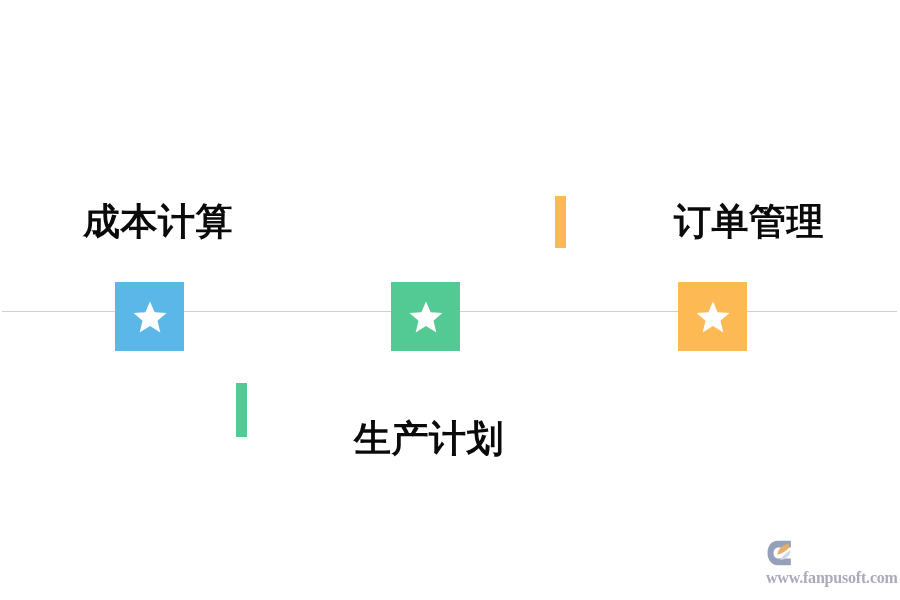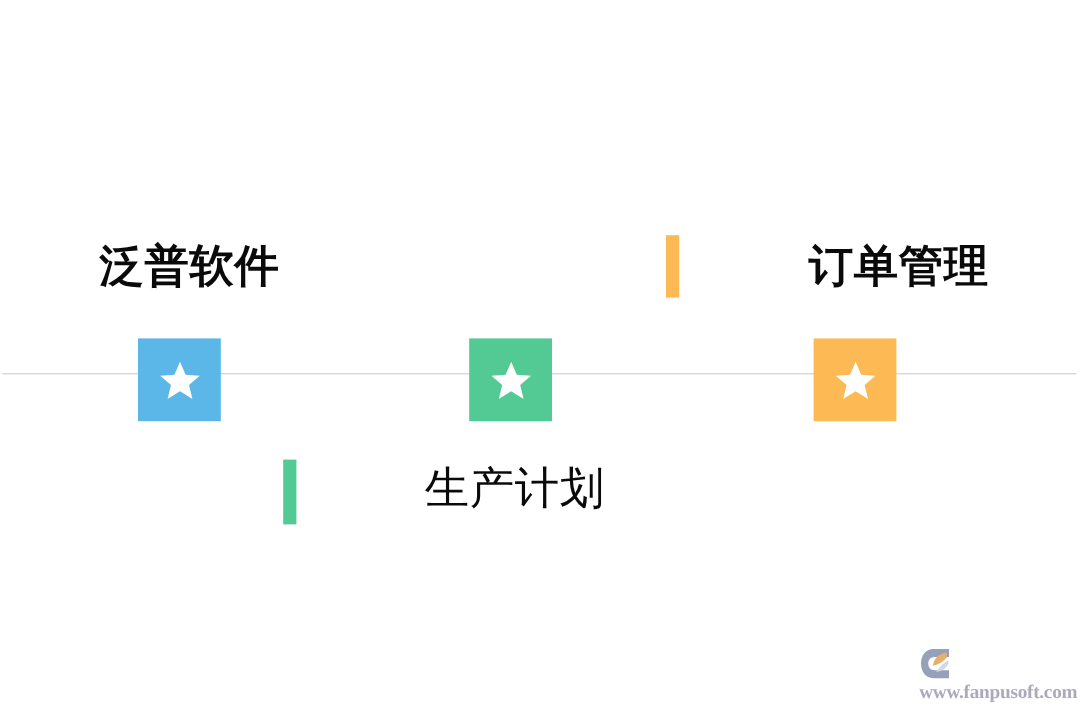--- a/index.html
+++ b/index.html
@@ -61,21 +61,21 @@
   
   .label {
     position: absolute;
     color: #0a0a0a;
     font-size: 37px;
     line-height: 1;
     letter-spacing: 0.5px;
     white-space: nowrap;
   }
   .label-bold   { font-weight: bold; }
-  .label-normal { font-weight: normal; }
+  .label-normal { font-weight: bold; margin-top: 32px; }
 
   .label-order { left: 83px;  top: 203px; }
   .label-cost  { left: 674px; top: 203px; }
   .label-plan  { left: 354px; top: 388px; }
 
   
   .watermark {
     position: absolute;
     left: 766px;
     top: 538px;
@@ -134,21 +134,21 @@
       <polygon points="12,1.6 15.1,8.9 23,9.4 17,14.5 18.9,22.4 12,18 5.1,22.4 7,14.5 1,9.4 8.9,8.9"></polygon>
     </svg>
   </div>
 
   <div class="node node-cost">
     <svg class="star" viewBox="0 0 24 24" aria-hidden="true">
       <polygon points="12,1.6 15.1,8.9 23,9.4 17,14.5 18.9,22.4 12,18 5.1,22.4 7,14.5 1,9.4 8.9,8.9"></polygon>
     </svg>
   </div>
 
-  <div class="label label-bold label-order">泛普软件</div>
+  <div class="label label-bold label-order">成本计算</div>
 
   <div class="label label-normal label-plan">生产计划</div>
 
   <div class="label label-bold label-cost">订单管理</div>
 
   <div class="watermark">
     <div class="wm-row">
       <svg class="wm-logo" viewBox="0 0 32 30" aria-hidden="true">
         <path d="M26 2 H12 C5 2 1 8 1 15 C1 22 5 28 12 28 H26 L26 21 H13 C9.5 21 7.5 18.5 7.5 15 C7.5 11.5 9.5 9 13 9 H26 Z" fill="#8d9ab5"></path>
         <path d="M24 5 C17 6 12.5 10 11.5 17 C16 16 21 13.5 24 9.5 Z" fill="#e8a85c"></path>

